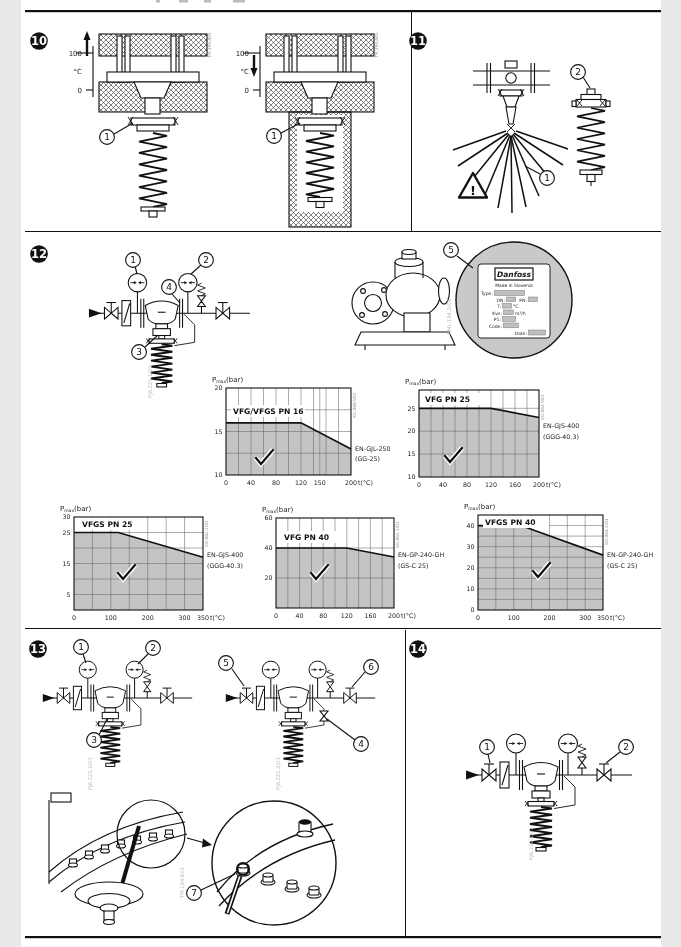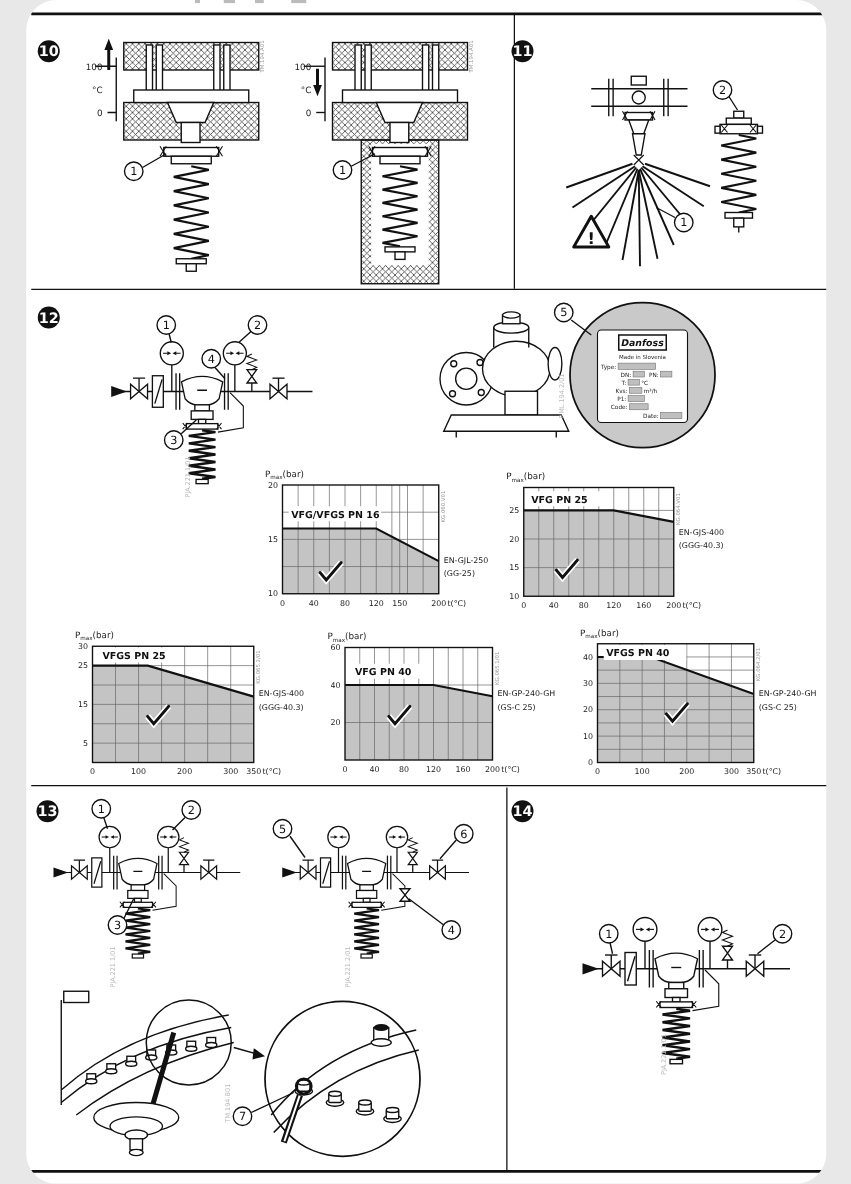--- a/index.html
+++ b/index.html
@@ -1,17 +1,17 @@
 <!DOCTYPE html>
 <html><head>
 <meta charset="utf-8">
 <style>
   html,body{margin:0;padding:0;background:#e8e8e8;}
   .page{position:relative;width:640px;height:947px;background:#fff;margin:0 auto;overflow:hidden;
-        font-family:"DejaVu Sans",sans-serif;border-radius:24px;}
+        font-family:"DejaVu Sans",sans-serif;}
   svg{position:absolute;left:0;top:0;}
   svg text{font-family:"DejaVu Sans",sans-serif;}
   .tk{font-size:6.3px;fill:#222;}
   .tk2{font-size:7px;fill:#222;}
   .ttl{font-size:7.6px;font-weight:bold;fill:#111;}
   .code{font-size:4.3px;fill:#9a9a9a;}
   .wm{font-size:5.2px;fill:#b8b8b8;}
   .cal{font-size:9px;fill:#111;}
   .badge-t{font-size:11.5px;font-weight:bold;fill:#fff;}
   .np{font-size:4.6px;fill:#222;}

